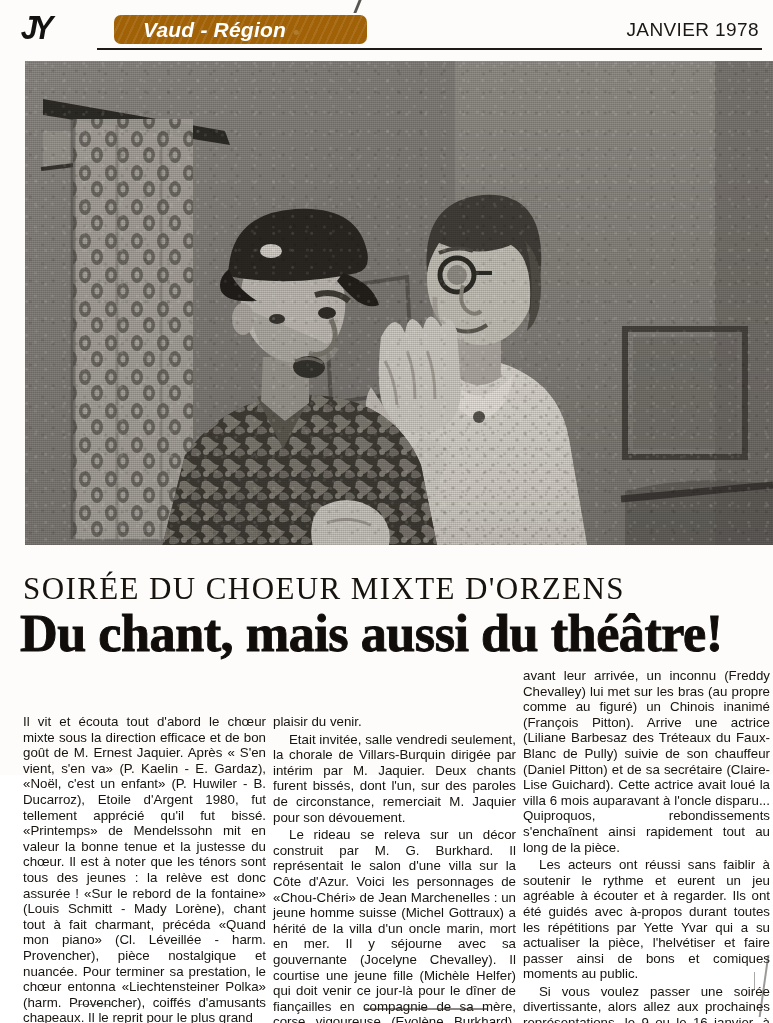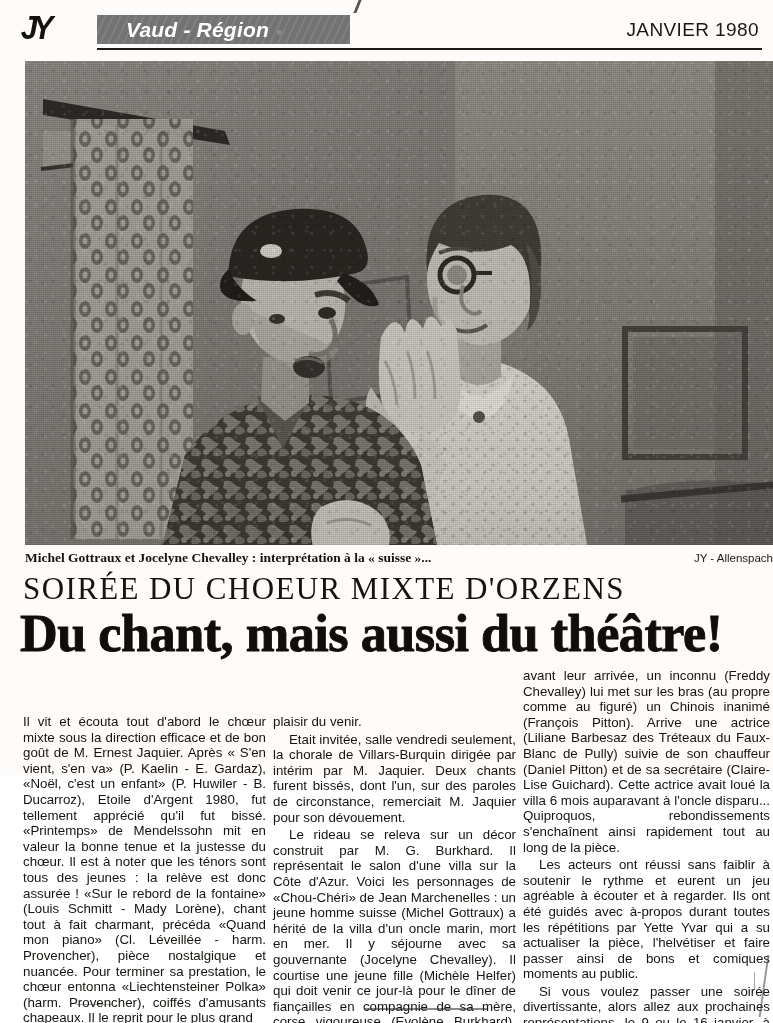--- a/index.html
+++ b/index.html
@@ -37,24 +37,25 @@
     font-weight: 900;
     font-style: italic;
     font-size: 33px;
     line-height: 34px;
     letter-spacing: -5px;
     color: #141210;
     transform: scaleX(0.92);
   }
   .section-tag {
     position: absolute;
-    left: 97px; top: 15px;
+    left: 114px; top: 15px;
     width: 253px; height: 29px;
-    background: #737373;
+    background: #a16207;
     overflow: hidden;
+    border-radius: 7px;
   }
   .section-tag::after{
     content:"";
     position:absolute;
     left:0; top:0; right:0; bottom:0;
     background:
       repeating-linear-gradient(115deg, rgba(255,255,255,0.085) 0 2px, rgba(255,255,255,0) 2px 7px),
       radial-gradient(circle at 72% 60%, rgba(255,255,255,0.16) 0 2px, rgba(255,255,255,0) 3px);
     pointer-events:none;
   }
@@ -245,21 +246,21 @@
 
 <div class="page">
 
   <div class="masthead">
     <div class="logo-mark">JY</div>
 
     <div class="section-tag">
       <span class="section-tag-label">Vaud - Région</span>
     </div>
 
-    <div class="issue-date">JANVIER 1980</div>
+    <div class="issue-date">JANVIER 1978</div>
     <div class="masthead-rule"></div>
     <div class="stray-tick"></div>
   </div>
 
   <div class="photo-wrap">
     <svg class="photo-canvas" viewBox="0 0 748 484" preserveAspectRatio="none">
       <defs>
         <linearGradient id="wallGrad" x1="0" y1="0" x2="1" y2="1">
           <stop offset="0%" stop-color="#8d8984"></stop>
           <stop offset="45%" stop-color="#7e7a75"></stop>
@@ -402,24 +403,20 @@
       <path d="M600 430 q70 -18 148 -6 l0 60 l-148 0z" fill="#55514c" opacity="0.6"></path>
       <path d="M596 438 L748 424" stroke="#2f2c28" stroke-width="7" opacity="0.8"></path>
 
       <rect x="0" y="0" width="748" height="484" fill="none"></rect>
       <rect x="0" y="0" width="748" height="484" fill="url(#wallGrad)" opacity="0.05"></rect>
     </svg>
     <div class="grain"></div>
     <div class="photo-noise"></div>
   </div>
 
-  <div class="caption-bar">
-    <div class="caption-text">Michel Gottraux et Jocelyne Chevalley : interprétation à la « suisse »...</div>
-    <div class="photo-credit">JY - Allenspach</div>
-  </div>
 
   <div class="kicker">SOIRÉE DU CHOEUR MIXTE D'ORZENS</div>
   <div class="headline">Du chant, mais aussi du théâtre!</div>
 
 
   <div class="col" id="col-1">
     <p class="cont">Il vit et écouta tout d'abord le chœur mixte sous la direction efficace et de bon goût de M. Ernest Jaquier. Après « S'en vient, s'en va» (P. Kaelin - E. Gardaz), «Noël, c'est un enfant» (P. Huwiler - B. Ducarroz), Etoile d'Argent 1980, fut tellement apprécié qu'il fut bissé. «Printemps» de Mendelssohn mit en valeur la bonne tenue et la justesse du chœur. Il est à noter que les ténors sont tous des jeunes : la relève est donc assurée ! «Sur le rebord de la fontaine» (Louis Schmitt - Mady Lorène), chant tout à fait charmant, précéda «Quand mon piano» (Cl. Léveillée - harm. Provencher), pièce nostalgique et nuancée. Pour terminer sa prestation, le chœur entonna «Liechtensteiner Polka» (harm. Provencher), coiffés d'amusants chapeaux. Il le reprit pour le plus grand</p>
   </div>
 
   <div class="col" id="col-2">

